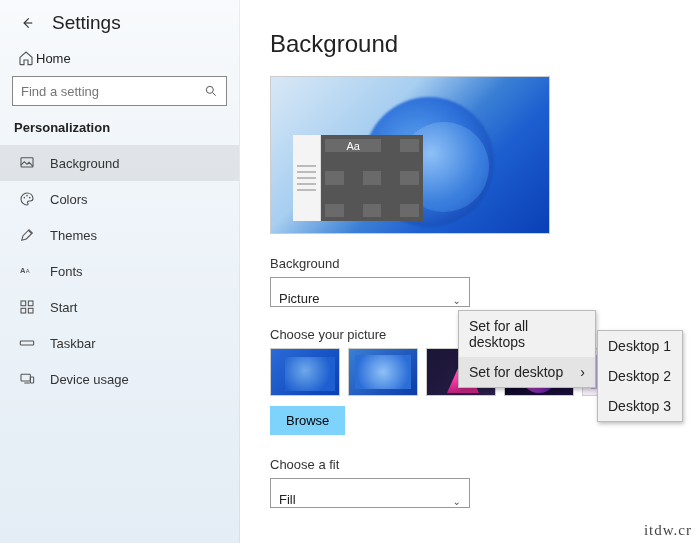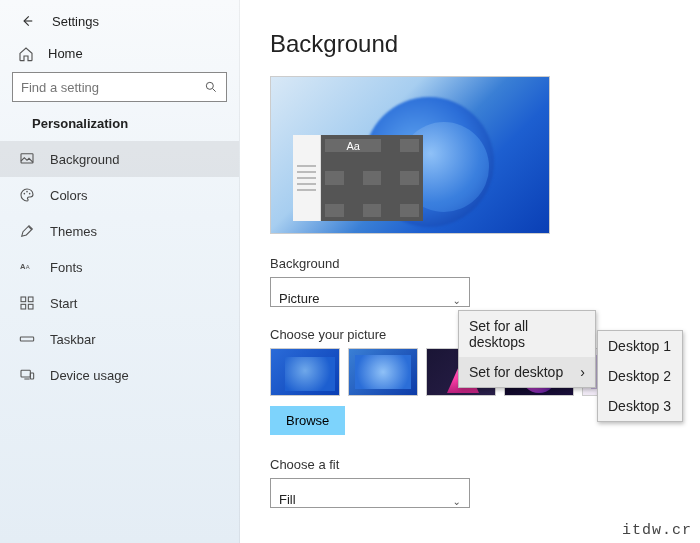--- a/index.html
+++ b/index.html
@@ -1,27 +1,27 @@
 <!DOCTYPE html>
 <html><head>
 <meta charset="utf-8">
 <style>
 *{box-sizing:border-box;margin:0;padding:0;font-family:"Segoe UI",Arial,sans-serif}
 body{width:700px;height:543px;background:#fff;overflow:hidden;position:relative;font-size:13px;color:#222}
 .app{display:flex;height:100%}
 .sidebar{width:240px;background:linear-gradient(180deg,#f8fafc 0%,#eef4f9 40%,#e4edf5 100%);padding:8px 0 0 0;border-right:1px solid rgba(0,0,0,0.05)}
 .top-row{display:flex;align-items:center;padding:4px 18px 10px 18px;gap:16px}
 .back-btn{width:18px;height:18px;display:flex;align-items:center;justify-content:center;font-size:14px;color:#333;cursor:pointer}
-.settings-title{font-size:13px;font-weight:400}
-.home-row{display:flex;align-items:flex-start;gap:12px;padding:6px 18px 10px 18px}
+.settings-title{font-size:19px;font-weight:400}
+.home-row{display:flex;align-items:center;gap:0;padding:6px 18px 10px 18px}
 .home-row .ic{width:18px;text-align:center;color:#555}
 .search-wrap{padding:0 12px 14px 12px}
 .search{border:1px solid #888;background:#fff;height:30px;display:flex;align-items:center;padding:0 8px;justify-content:space-between}
 .search input{border:none;outline:none;font-size:13px;flex:1;background:transparent;color:#666}
-.section-label{padding:0 18px 10px 32px;font-size:13px;font-weight:600}
+.section-label{padding:0 18px 10px 14px;font-size:13px;font-weight:600}
 .nav{}
 .nav-item{display:flex;align-items:center;gap:14px;padding:9px 18px;cursor:pointer;color:#333}
 .nav-item .ic{width:18px;height:18px;display:flex;align-items:center;justify-content:center;color:#555}
 .nav-item.active{background:rgba(0,0,0,0.07)}
 .main{flex:1;padding:30px 30px 10px 30px;overflow:hidden}
 h1.page-title{font-size:24px;font-weight:400;margin-bottom:18px}
 .preview{width:280px;height:158px;border:1px solid #ccc;margin-bottom:22px;position:relative;overflow:hidden}
 .win-bg{position:absolute;inset:0;background:linear-gradient(135deg,#d8e8f6 0%,#a7cef0 35%,#3a7fd5 55%,#1d5fd0 70%,#0a3fb5 100%)}
 .bloom{position:absolute;right:25px;top:15px;width:170px;height:140px}
 .bloom::before,.bloom::after{content:"";position:absolute;border-radius:50%}
@@ -50,21 +50,21 @@
 .t4::after{content:"";position:absolute;left:16px;top:8px;width:36px;height:36px;border-radius:50%;background:radial-gradient(circle at 30% 30%,#ff8ae0 0%,#d13fb8 40%,#5a1f9a 80%)}
 .t5{background:linear-gradient(135deg,#f5f0f8 0%,#e8dff0 100%)}
 .t5::after{content:"";position:absolute;inset:6px 8px;background:radial-gradient(circle at 50% 50%,#d8cfe8 0%,#c0b0d8 70%)}
 .browse-btn{background:#7dd3fc;border:none;padding:7px 16px;font-size:13px;cursor:pointer;margin-bottom:22px}
 .context-menu{position:absolute;background:#f1f1f1;border:1px solid #bbb;box-shadow:1px 2px 4px rgba(0,0,0,0.25);font-size:14px;z-index:10}
 .cm1{left:458px;top:310px;width:138px}
 .cm-item{padding:7px 10px;display:flex;justify-content:space-between;align-items:center;cursor:pointer}
 .cm-item.hov{background:#e4e4e4}
 .cm2{left:597px;top:330px;width:86px}
 .cm2 .cm-item{padding:7px 10px}
-.watermark{position:absolute;right:8px;bottom:4px;font-size:15px;color:#444;font-family:Liberation Mono, monospace;letter-spacing:1px}
+.watermark{position:absolute;right:8px;bottom:4px;font-size:15px;color:#444;font-family:Liberation Serif, serif;letter-spacing:1px}
 svg{display:block}
 </style>
 </head>
 <body>
 
 <div class="app">
   <div class="sidebar">
     <div class="top-row">
       <div class="back-btn">
         <svg width="14" height="14" viewBox="0 0 24 24">

